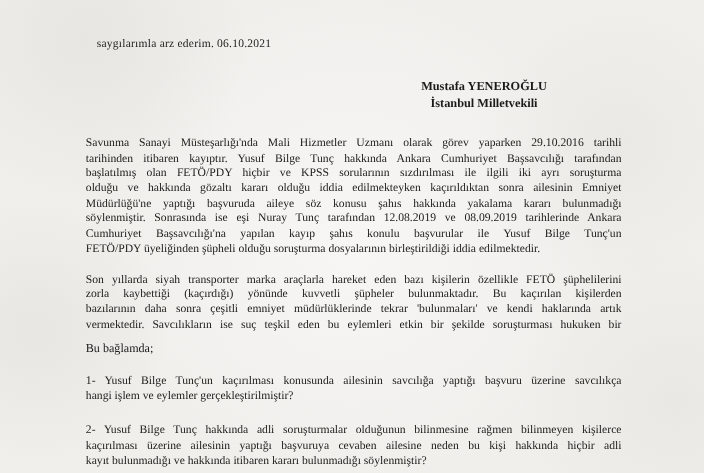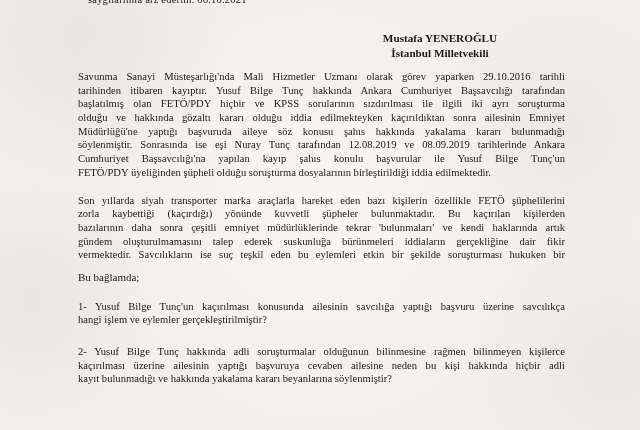--- a/index.html
+++ b/index.html
@@ -9,21 +9,21 @@
     background-color: #f0efec;
     background-image:
       radial-gradient(circle at 12% 8%, rgba(190,188,184,0.18) 0%, rgba(190,188,184,0) 22%),
       radial-gradient(circle at 88% 30%, rgba(200,198,194,0.15) 0%, rgba(200,198,194,0) 20%),
       radial-gradient(circle at 5% 70%, rgba(185,183,179,0.16) 0%, rgba(185,183,179,0) 18%),
       radial-gradient(circle at 96% 85%, rgba(195,193,189,0.15) 0%, rgba(195,193,189,0) 20%),
       radial-gradient(circle at 50% 50%, rgba(252,251,249,0.6) 0%, rgba(252,251,249,0) 60%);
     font-family: "Liberation Serif", "DejaVu Serif", serif;
     color: #1e1d1c;
   }
-  .doc-page { position: absolute; inset: 0; }
+  .doc-page { position: absolute; inset: 0; margin-top: 41px; }
 
   
   .closing-line {
     position: absolute;
     left: 88px;
     top: -7px;
     font-size: 10.5px;
     line-height: 13px;
     letter-spacing: 0.2px;
     white-space: nowrap;
@@ -40,21 +40,21 @@
     font-weight: bold;
     font-size: 11.2px;
     line-height: 14.5px;
     color: #1b1a18;
   }
 
   
   .body-text {
     position: absolute;
     left: 78px;
-    top: 70px;
+    top: 83px;
     width: 487px;
     font-size: 10.6px;
     line-height: 13.7px;
     color: #22211e;
   }
   .line {
     text-align: justify;
     text-align-last: justify;
     white-space: normal;
     overflow: hidden;
@@ -94,31 +94,30 @@
       <div class="line">Müdürlüğü'ne yaptığı başvuruda aileye söz konusu şahıs hakkında yakalama kararı bulunmadığı</div>
       <div class="line">söylenmiştir. Sonrasında ise eşi Nuray Tunç tarafından 12.08.2019 ve 08.09.2019 tarihlerinde Ankara</div>
       <div class="line">Cumhuriyet Başsavcılığı'na yapılan kayıp şahıs konulu başvurular ile Yusuf Bilge Tunç'un</div>
       <div class="line last">FETÖ/PDY üyeliğinden şüpheli olduğu soruşturma dosyalarının birleştirildiği iddia edilmektedir.</div>
     </div>
 
     <div class="para para-2">
       <div class="line">Son yıllarda siyah transporter marka araçlarla hareket eden bazı kişilerin özellikle FETÖ şüphelilerini</div>
       <div class="line">zorla kaybettiği (kaçırdığı) yönünde kuvvetli şüpheler bulunmaktadır. Bu kaçırılan kişilerden</div>
       <div class="line">bazılarının daha sonra çeşitli emniyet müdürlüklerinde tekrar 'bulunmaları' ve kendi haklarında artık</div>
-      <div class="line">gündem oluşturulmamasını talep ederek suskunluğa bürünmeleri iddiaların gerçekliğine dair fikir</div>
       <div class="line">vermektedir. Savcılıkların ise suç teşkil eden bu eylemleri etkin bir şekilde soruşturması hukuken bir</div>
     </div>
 
     <div class="section-heading">Bu bağlamda;</div>
 
     <div class="para question-1">
       <div class="line">1- Yusuf Bilge Tunç'un kaçırılması konusunda ailesinin savcılığa yaptığı başvuru üzerine savcılıkça</div>
       <div class="line last">hangi işlem ve eylemler gerçekleştirilmiştir?</div>
     </div>
 
     <div class="para question-2">
       <div class="line">2- Yusuf Bilge Tunç hakkında adli soruşturmalar olduğunun bilinmesine rağmen bilinmeyen kişilerce</div>
       <div class="line">kaçırılması üzerine ailesinin yaptığı başvuruya cevaben ailesine neden bu kişi hakkında hiçbir adli</div>
-      <div class="line last">kayıt bulunmadığı ve hakkında yakalama kararı beyanlarına söylenmiştir?</div>
+      <div class="line last">kayıt bulunmadığı ve hakkında itibaren kararı bulunmadığı söylenmiştir?</div>
     </div>
 
   </div>
 </div>
 
 </body></html>

